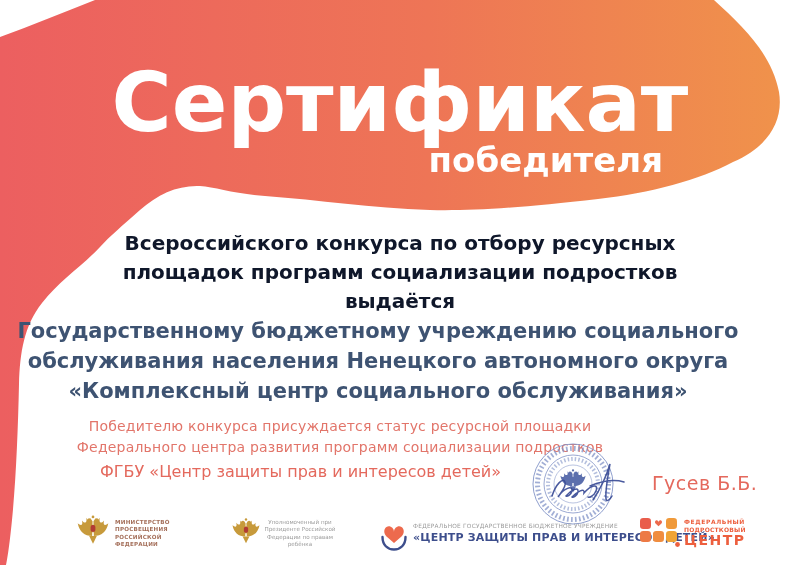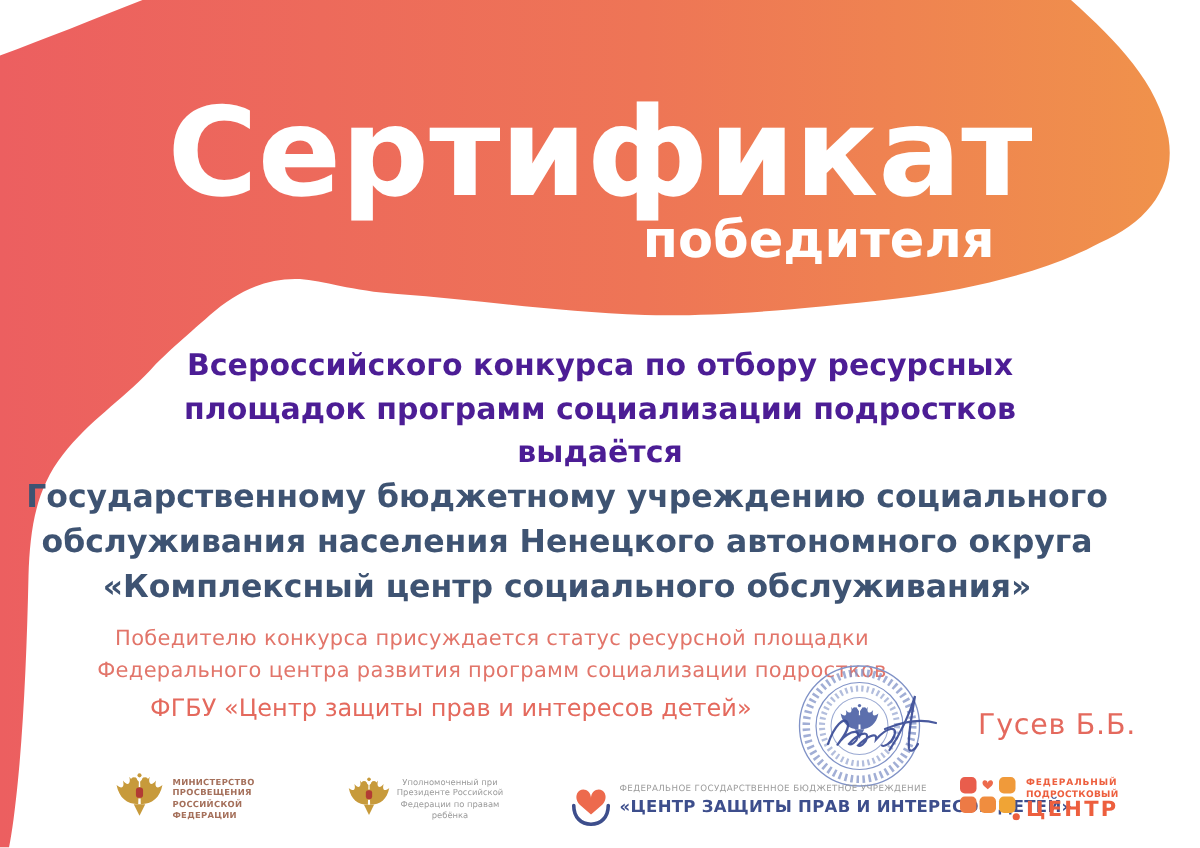--- a/index.html
+++ b/index.html
@@ -15,28 +15,28 @@
     left:0;top:62px;width:800px;text-align:center;
     font-size:82px;font-weight:bold;color:#ffffff;line-height:1;letter-spacing:0px;
   }
   .cert-subtitle{
     top:143px;right:137px;text-align:right;
     font-size:34px;font-weight:bold;color:#ffffff;line-height:1;
   }
   
   .intro{
     left:0;top:229px;width:800px;text-align:center;
-    font-size:20px;font-weight:bold;color:#4c1d95;line-height:29px;
+    font-size:20px;font-weight:bold;color:#0f172a;line-height:29px;
   }
   .recipient{
     left:0;top:316px;width:756px;text-align:center;
     font-size:21px;font-weight:bold;color:#3e5372;line-height:30px;
   }
   .award{
-    left:0;top:416px;width:656px;text-align:center;
+    left:12px;top:416px;width:656px;text-align:center;
     font-size:14px;font-weight:normal;color:#e2756a;line-height:21px;letter-spacing:.2px;
   }
   .signatory-role{
     left:100px;top:460px;text-align:left;
     font-size:16px;color:#e4695d;line-height:23px;
   }
   .signatory-name{
     left:652px;top:472px;font-size:19px;color:#e4695d;letter-spacing:.5px;
   }
   

